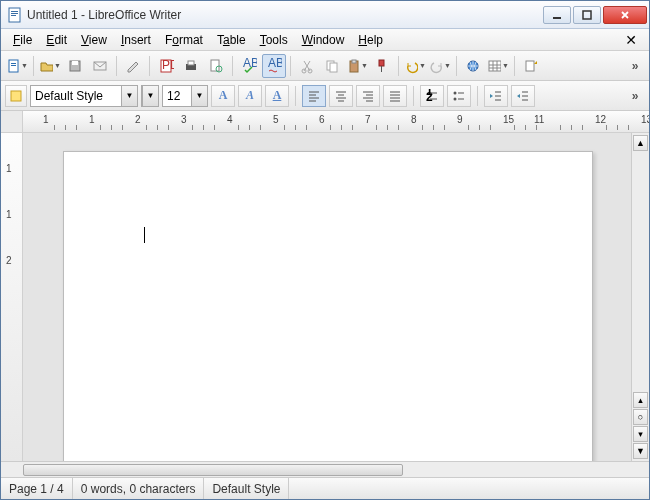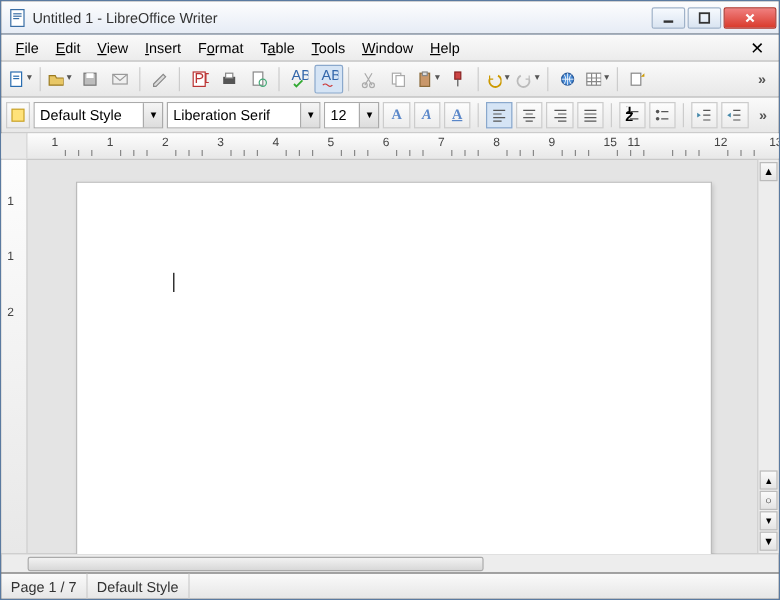--- a/index.html
+++ b/index.html
@@ -230,21 +230,20 @@
     <div class="sqbtn">
         <svg width="14" height="14">
           <rect x="2" y="2" width="10" height="10" fill="#ffe27a" stroke="#c9a227"></rect>
         </svg>
       </div>
     <div class="stylebox">
       <input style="width: 90px;" value="Default Style">
       <div class="ddbtn">▼</div>
     </div>
     <div class="stylebox">
-      <input style="width: 110px;" value="Liberation Serif">
       <div class="ddbtn">▼</div>
     </div>
     <div class="stylebox">
       <input style="width: 28px;" value="12">
       <div class="ddbtn">▼</div>
     </div>
     <div class="fmtbtn" style="color:#5a87c9">A</div>
     <div class="fmtbtn" style="color:#5a87c9;font-style:italic">A</div>
     <div class="fmtbtn" style="color:#5a87c9;text-decoration:underline">A</div>
     <div class="sep"></div>
@@ -339,21 +338,21 @@
         <span class="rtick" style="left: 410px;"></span>
         <span class="rtick" style="left: 421px;"></span>
         <span class="rmark" style="left: 434px;">9</span>
         <span class="rtick" style="left: 445px;"></span>
         <span class="rtick" style="left: 456px;"></span>
         <span class="rtick" style="left: 467px;"></span>
         <span class="rmark" style="left: 480px;">15</span>
         <span class="rtick" style="left: 491px;"></span>
         <span class="rtick" style="left: 502px;"></span>
         <span class="rtick" style="left: 513px;"></span>
-        <span class="rmark" style="left: 500px;">11</span>
+        <span class="rmark" style="left: 511px;">11</span>
         <span class="rtick" style="left: 537px;"></span>
         <span class="rtick" style="left: 548px;"></span>
         <span class="rtick" style="left: 559px;"></span>
         <span class="rmark" style="left: 572px;">12</span>
         <span class="rtick" style="left: 583px;"></span>
         <span class="rtick" style="left: 594px;"></span>
         <span class="rtick" style="left: 605px;"></span>
         <span class="rmark" style="left: 618px;">13</span>
       </div>
   </div>
@@ -378,17 +377,18 @@
         <div class="sidebtn">▼</div>
       </div>
     </div>
   </div>
 
   <div class="hscroll">
     <div class="hthumb"></div>
   </div>
 
   <div class="statusbar">
-    <div class="statcell">Page 1 / 7</div>
+    <div class="statcell">Page 1 / 4</div>
+    <div class="statcell">0 words, 0 characters</div>
     <div class="statcell">Default Style</div>
   </div>
 
 </div>
 
 </body></html>

